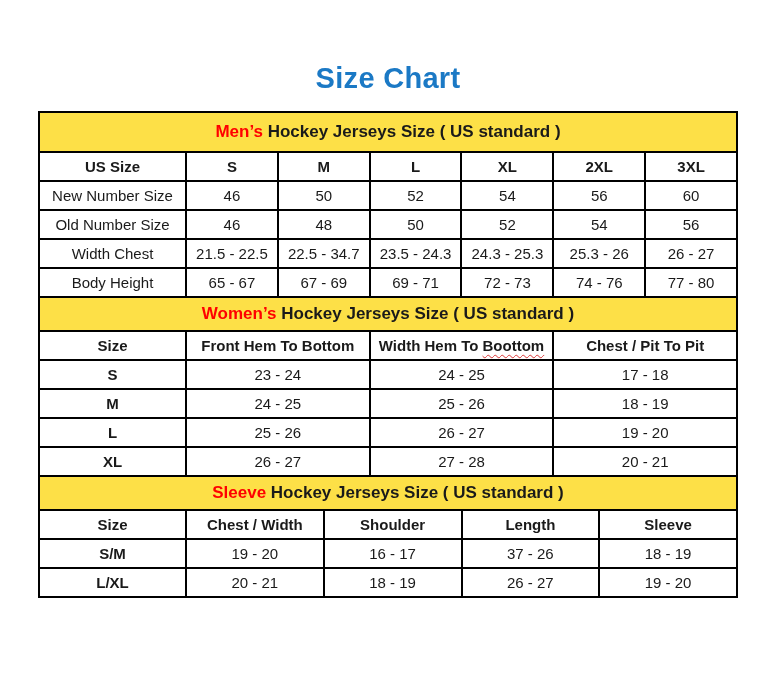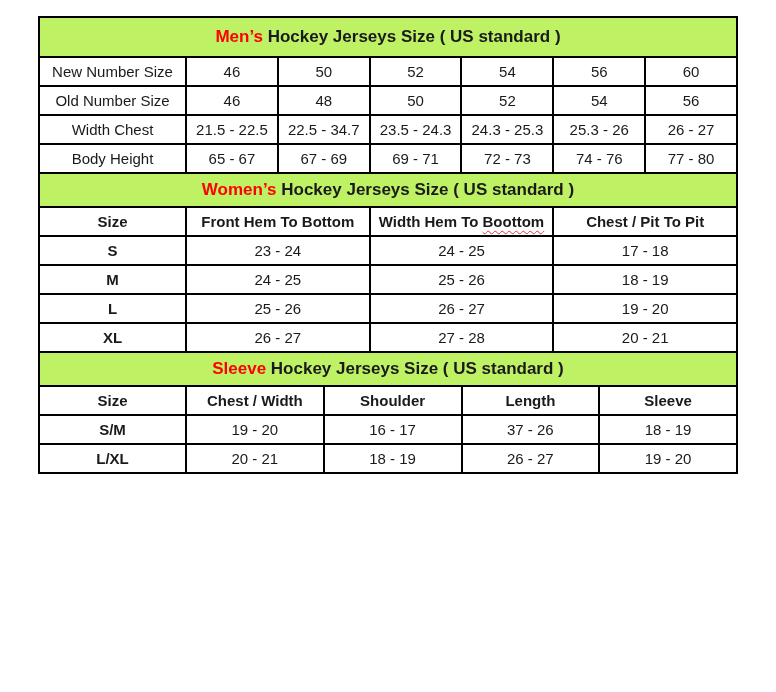--- a/index.html
+++ b/index.html
@@ -33,55 +33,65 @@
     font-size: 15px;
     font-weight: 400;
     padding: 1px 2px;
     height: 25px;
     overflow: hidden;
     white-space: nowrap;
   }
   .sec th { font-weight: 700; }
   .c-first { width: 147px; }
   td.band {
-    background: #bef264;
+    background: #fde047;
     font-weight: 700;
     font-size: 17px;
     height: 30px;
   }
   td.band-lg { height: 36px; }
   .red { color: #ff0000; }
   .squiggle {
     text-decoration-line: underline;
     text-decoration-style: wavy;
     text-decoration-color: #d93636;
     text-decoration-thickness: 1px;
     text-underline-offset: 3px;
   }
 </style>
 </head>
 <body>
 
 <div class="page">
+  <h1 class="title">Size Chart</h1>
 
   <div class="chart">
 
     <table class="sec">
       <colgroup>
           <col class="c-first">
           <col>
           <col>
           <col>
           <col>
           <col>
           <col>
         </colgroup>
       <tbody>
         <tr>
           <td class="band band-lg" colspan="7"><span class="red">Men’s</span> <span>Hockey Jerseys Size ( US standard )</span></td>
+        </tr>
+        <tr>
+          <th>US Size</th>
+          <th>S</th>
+          <th>M</th>
+          <th>L</th>
+          <th>XL</th>
+          <th>2XL</th>
+          <th>3XL</th>
         </tr>
         <tr>
           <td>New Number Size</td>
           <td>46</td>
           <td>50</td>
           <td>52</td>
           <td>54</td>
           <td>56</td>
           <td>60</td>
         </tr>

